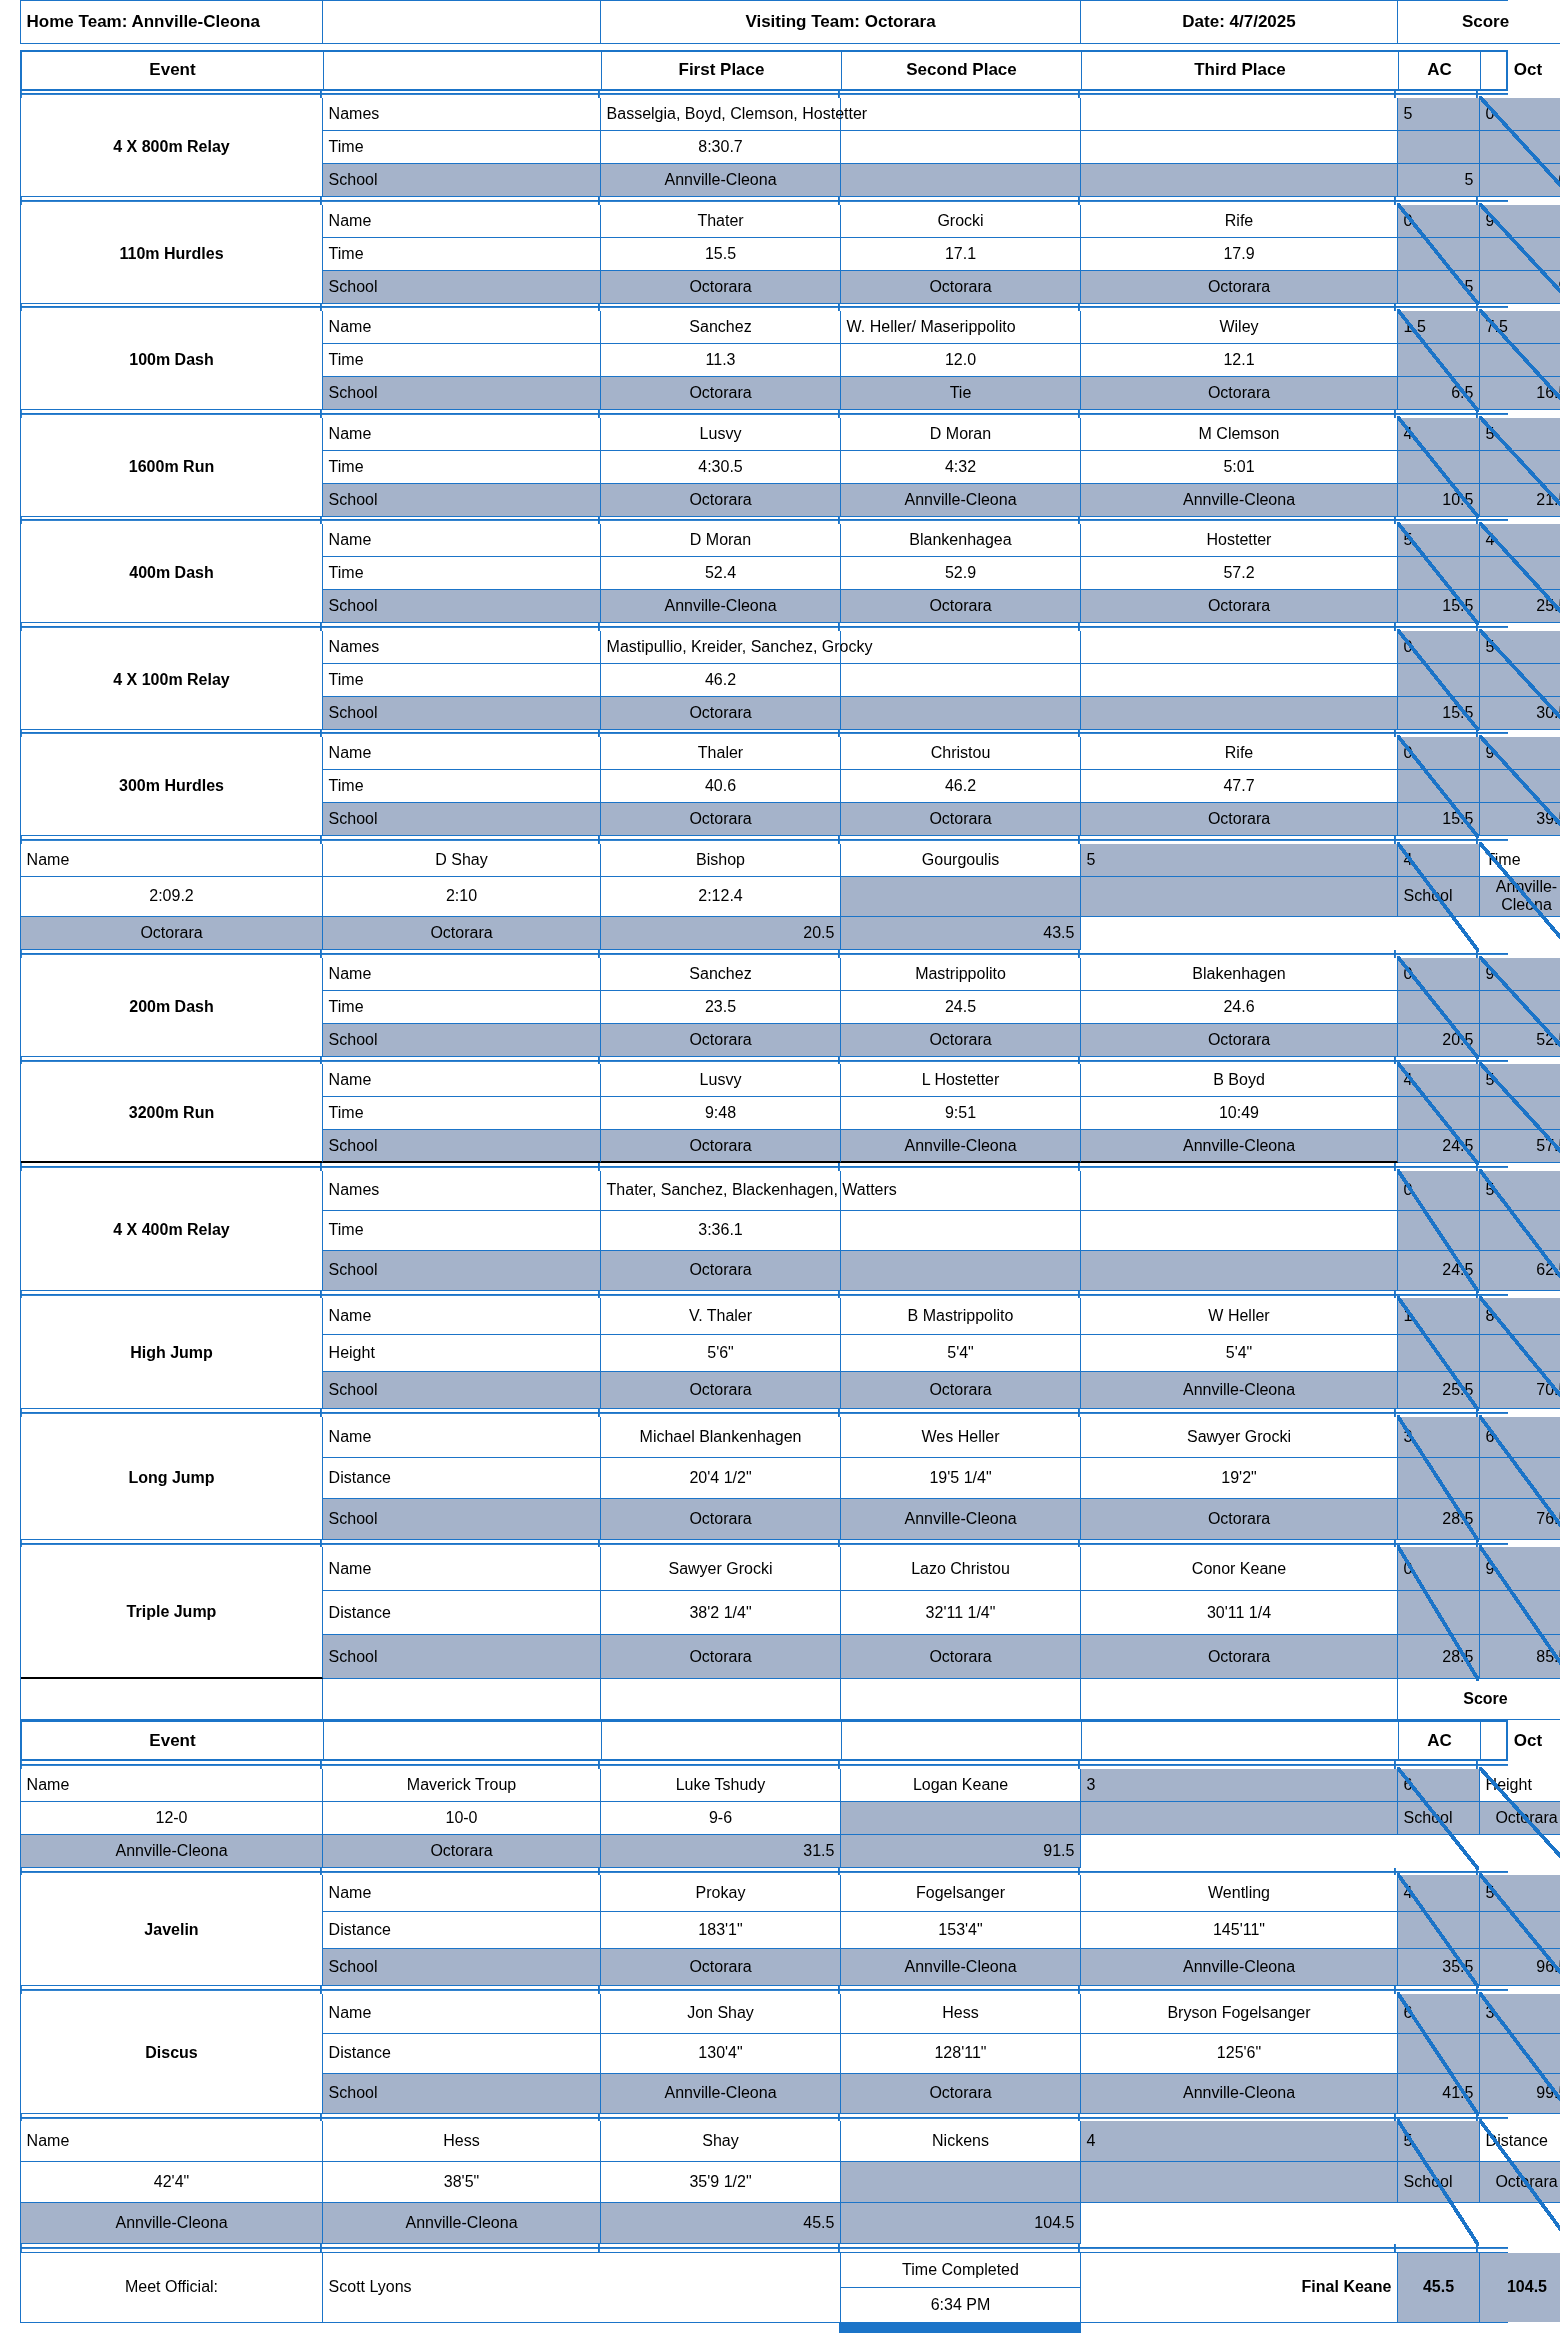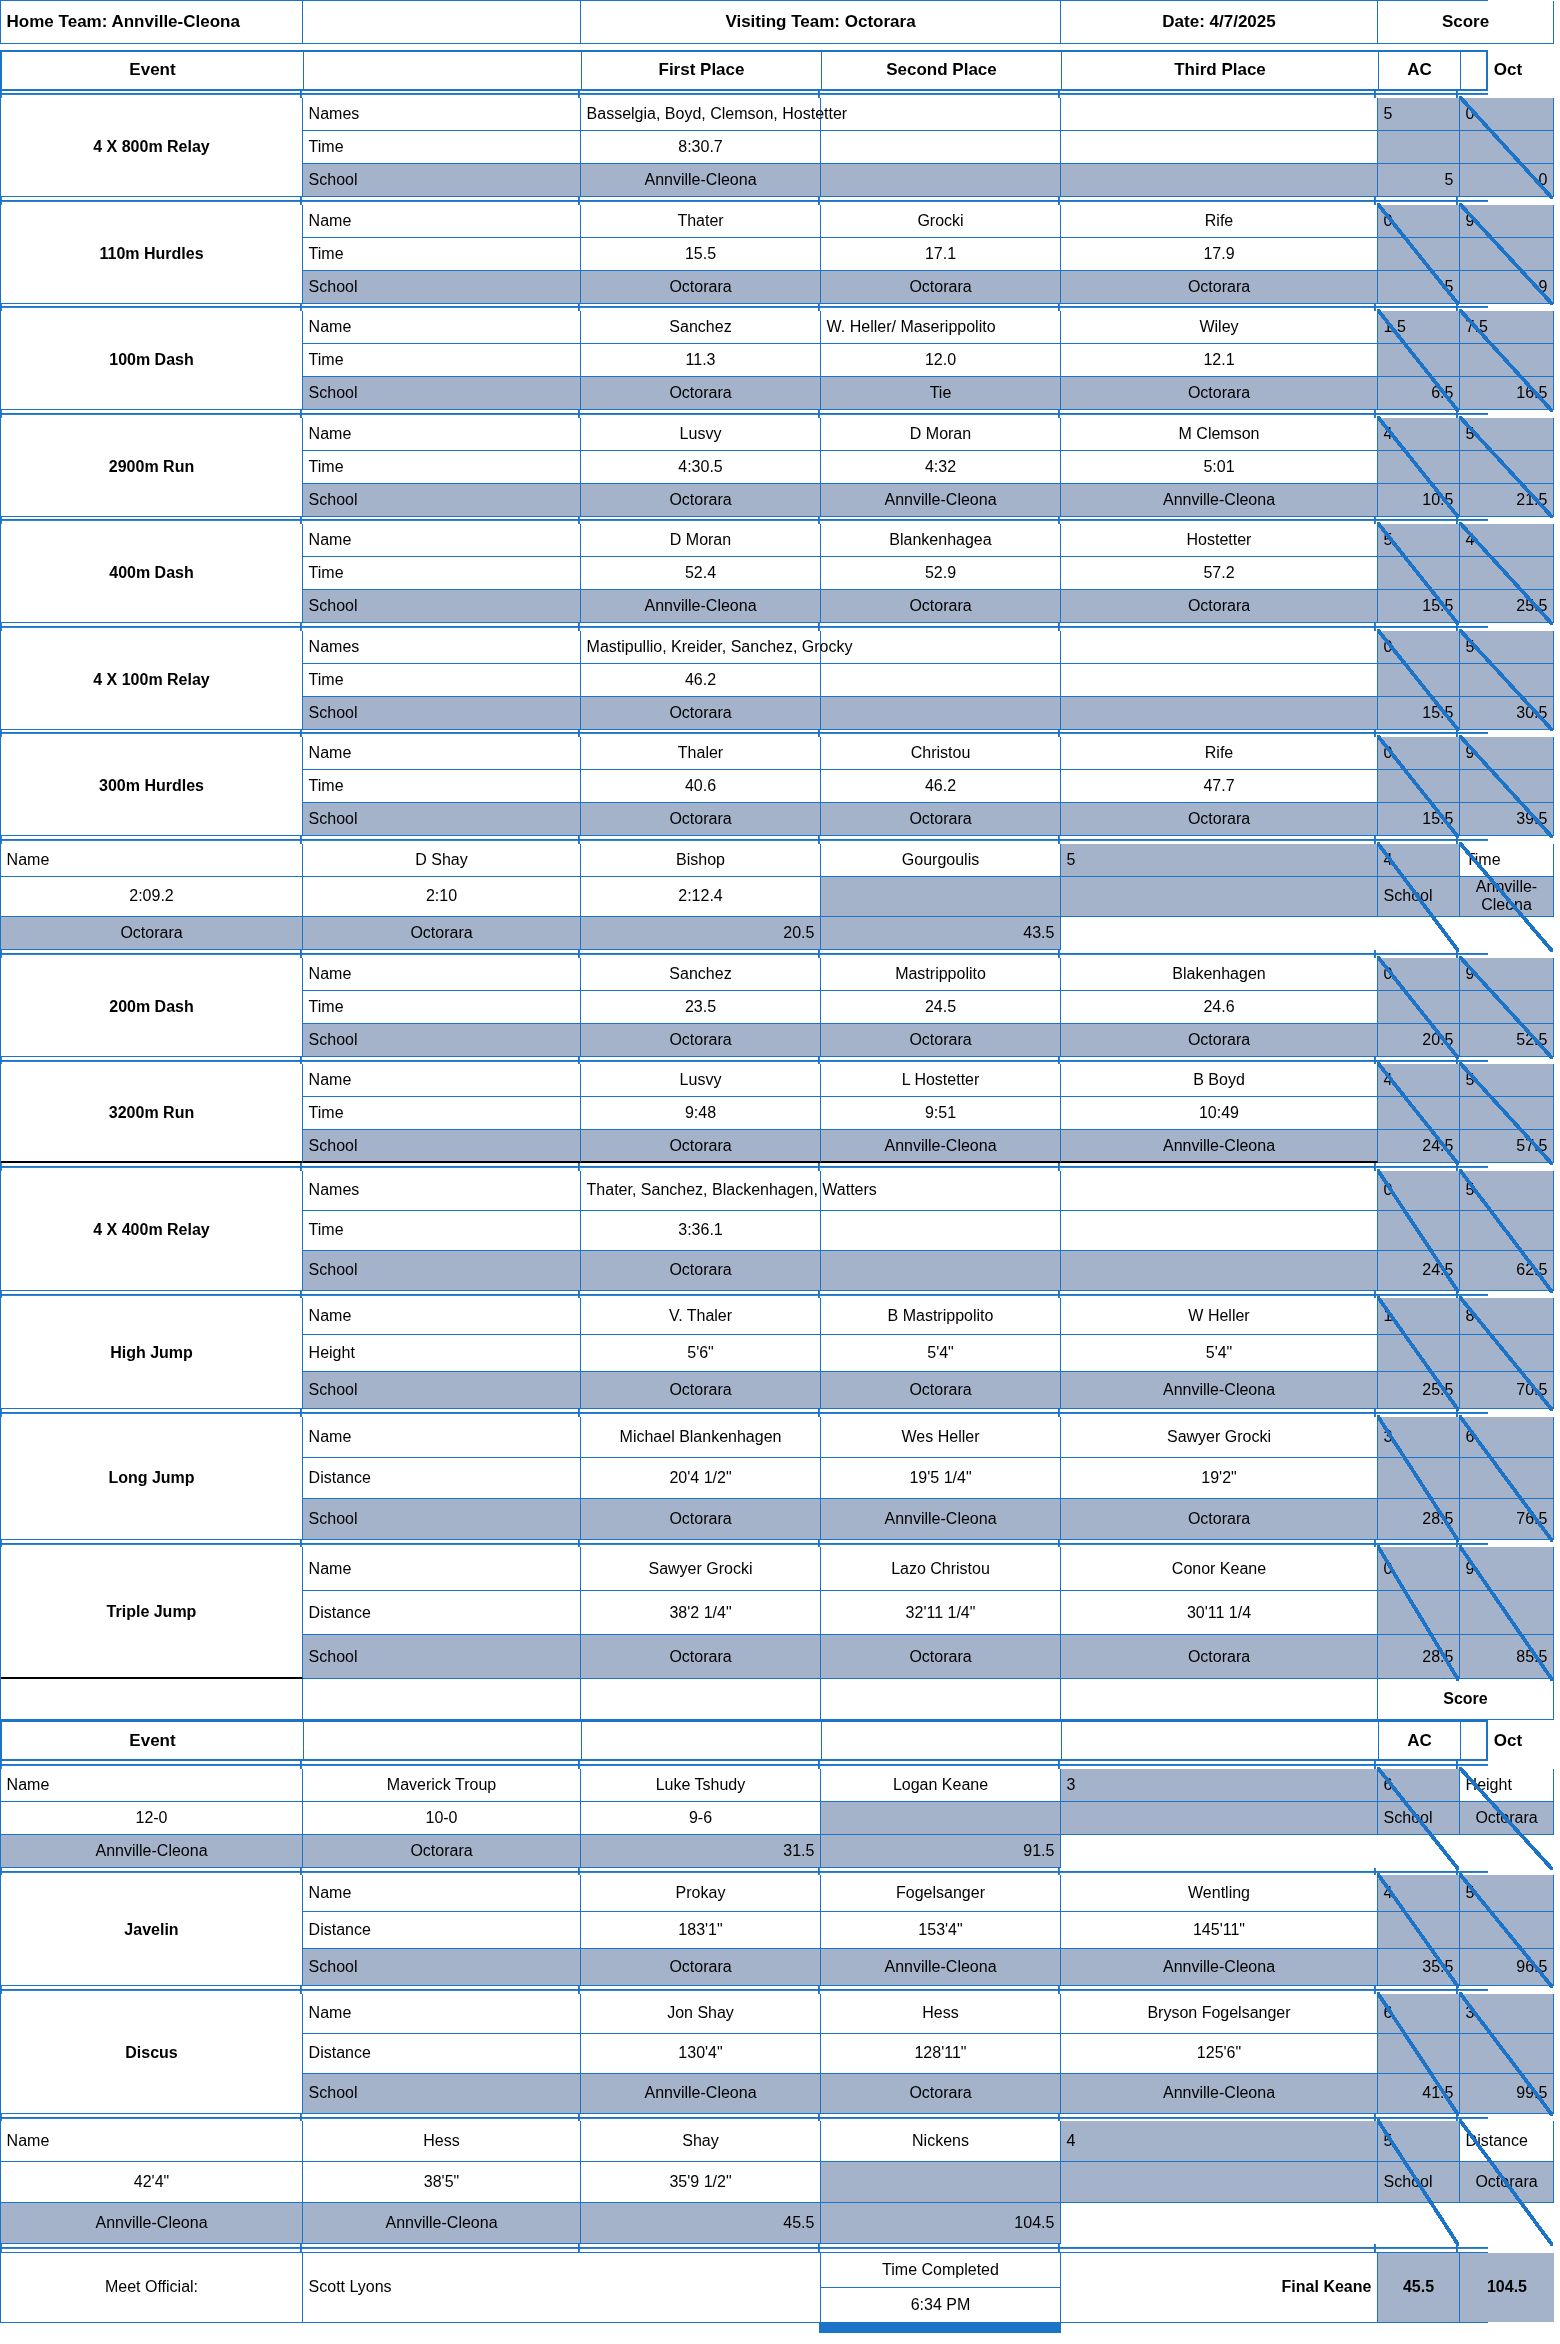--- a/index.html
+++ b/index.html
@@ -4,21 +4,21 @@
 <style>
   :root{
     --b:#1b74c8;          
     --f:#a5b3ca;          
     --rh:33px;
   }
   *{box-sizing:border-box;}
   html,body{margin:0;padding:0;}
   body{width:1561px;height:2344px;background:#fff;color:#000;
        font-family:"Liberation Sans",sans-serif;font-size:16px;overflow:hidden;}
-  .sheet{margin-left:0;width:1488px;}
+  .sheet{margin-left:20px;width:1488px;}
   .g{display:grid;grid-template-columns:302px 278px 240px 240px 317px 82px 94px;
      border-left:1.9px solid var(--b);}
   .cell{border-right:1.9px solid var(--b);border-bottom:1.9px solid var(--b);
         display:flex;align-items:center;padding:1.9px 5.6px;min-width:0;}
   .blk{position:relative;grid-auto-rows:minmax(var(--rh),auto);}
   .ev{grid-row:1/span 3;grid-column:1;font-weight:bold;justify-content:center;text-align:left;}
   .lab{justify-content:flex-start;}
   .v{justify-content:center;text-align:center;}
   .sp{justify-content:flex-start;}
   .sp span{white-space:nowrap;}
@@ -155,21 +155,21 @@
       <div class="cell v sch">Tie</div>
       <div class="cell v sch">Octorara</div>
       <div class="cell sc tot">6.5</div>
       <div class="cell sc tot">16.5</div>
     <div class="slash sa"></div>
       <div class="slash so"></div>
   </div>
   <div class="sep"></div>
 
   <div class="g blk">
-    <div class="cell ev">2900m Run</div>
+    <div class="cell ev">1600m Run</div>
     <div class="cell lab">Name</div>
       <div class="cell v">Lusvy</div>
       <div class="cell v">D Moran</div>
       <div class="cell v">M Clemson</div>
       <div class="cell sc acv">4</div>
       <div class="cell sc acv">5</div>
     <div class="cell lab">Time</div>
       <div class="cell v">4:30.5</div>
       <div class="cell v">4:32</div>
       <div class="cell v">5:01</div>

